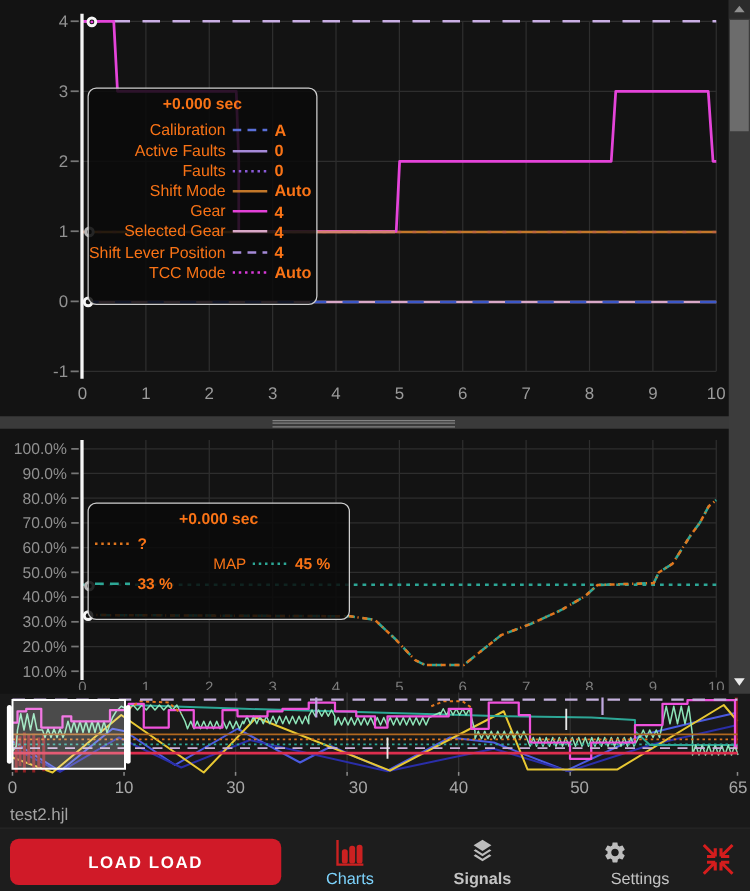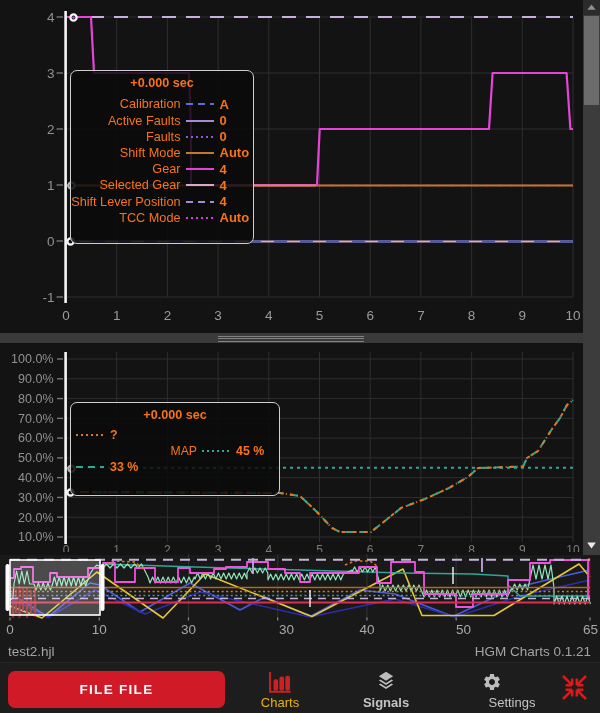--- a/index.html
+++ b/index.html
@@ -312,33 +312,32 @@
       <div style="position: absolute; left: -5px; top: 0px; width: 30px; text-align: center;">0</div>
       <div style="position: absolute; left: 84.2308px; top: 0px; width: 30px; text-align: center;">10</div>
       <div style="position: absolute; left: 173.462px; top: 0px; width: 30px; text-align: center;">30</div>
       <div style="position: absolute; left: 279px; top: 0px; width: 30px; ">30</div>
       <div style="position: absolute; left: 351.923px; top: 0px; width: 30px; text-align: center;">40</div>
       <div style="position: absolute; left: 441.154px; top: 0px; width: 30px; text-align: right;">50</div>
       <div style="position: absolute; left: 568px; top: 0px; width: 30px; text-align: right;">65</div>
     </div>
 
   <div class="abs" style="left:8px;top:644px;color:#a3a3a3;font-size:13.5px;">test2.hjl</div>
-  <div class="abs" style="right:9px;top:644px;color:#a3a3a3;font-size:13.5px;">HGM Charts 0.1.21</div>
 
   <div class="abs" style="left:0;top:662px;width:600px;height:51px;background:#1d1d1d;border-top:1px solid #262626;">
     <div class="abs" style="left:8px;top:8px;width:217px;height:37px;background:#d01a28;border-radius:7px;
-         color:#fff;font-weight:bold;font-size:13.5px;letter-spacing:1.3px;text-align:center;line-height:37px;">FILE FILE</div>
+         color:#fff;font-weight:bold;font-size:13.5px;letter-spacing:1.3px;text-align:center;line-height:37px;">LOAD LOAD</div>
 
     <svg class="abs" style="left:266px;top:7px" width="28" height="26" viewBox="0 0 28 26">
       <path d="M4 2 V21.7 H24.7" stroke="#cb2121" stroke-width="1.9" fill="none"></path>
       <rect x="7.5" y="9.3" width="4.7" height="11.5" rx="2.1" fill="#cb2121"></rect>
       <rect x="13.4" y="6.6" width="4.7" height="14.2" rx="2.1" fill="#cb2121"></rect>
       <rect x="19.3" y="5.7" width="4.7" height="15.1" rx="2.1" fill="#cb2121"></rect>
     </svg>
-    <div class="abs" style="left:250px;top:32px;width:60px;text-align:center;color:#eab308;font-size:13px;">Charts</div>
+    <div class="abs" style="left:250px;top:32px;width:60px;text-align:center;color:#7dd3fc;font-size:13px;">Charts</div>
 
     <svg class="abs" style="left:377px;top:8px" width="18" height="21" viewBox="0 0 24 27">
       <path fill="#bdbdbd" d="M12,0.5 L21.5,6.5 L12,12.5 L2.5,6.5 Z"></path>
       <path fill="#bdbdbd" d="M12,15.4 L4.6,10.7 L2.5,12.1 L12,18.1 L21.5,12.1 L19.4,10.7 Z"></path>
       <path fill="#bdbdbd" d="M12,20.8 L4.6,16.1 L2.5,17.5 L12,23.5 L21.5,17.5 L19.4,16.1 Z"></path>
     </svg>
     <div class="abs" style="left:356px;top:32px;width:60px;text-align:center;color:#c4c4c4;font-size:13px;font-weight:bold;">Signals</div>
 
     <svg class="abs" style="left:481.5px;top:8px" width="20" height="22" viewBox="0 0 24 24">
       <path fill="#bdbdbd" d="M19.14 12.94c.04-.3.06-.61.06-.94 0-.32-.02-.64-.07-.94l2.03-1.58c.18-.14.23-.41.12-.61l-1.92-3.32c-.12-.22-.37-.29-.59-.22l-2.39.96c-.5-.38-1.03-.7-1.62-.94l-.36-2.54c-.04-.24-.24-.41-.48-.41h-3.84c-.24 0-.43.17-.47.41l-.36 2.54c-.59.24-1.13.57-1.62.94l-2.39-.96c-.22-.08-.47 0-.59.22L2.74 8.87c-.12.21-.08.47.12.61l2.03 1.58c-.05.3-.09.63-.09.94s.02.64.07.94l-2.03 1.58c-.18.14-.23.41-.12.61l1.92 3.32c.12.22.37.29.59.22l2.39-.96c.5.38 1.03.7 1.62.94l.36 2.54c.05.24.24.41.48.41h3.84c.24 0 .44-.17.47-.41l.36-2.54c.59-.24 1.13-.56 1.62-.94l2.39.96c.22.08.47 0 .59-.22l1.92-3.32c.12-.22.07-.47-.12-.61l-2.01-1.58zM12 15.6c-1.98 0-3.6-1.62-3.6-3.6s1.62-3.6 3.6-3.6 3.6 1.62 3.6 3.6-1.62 3.6-3.6 3.6z"></path>

